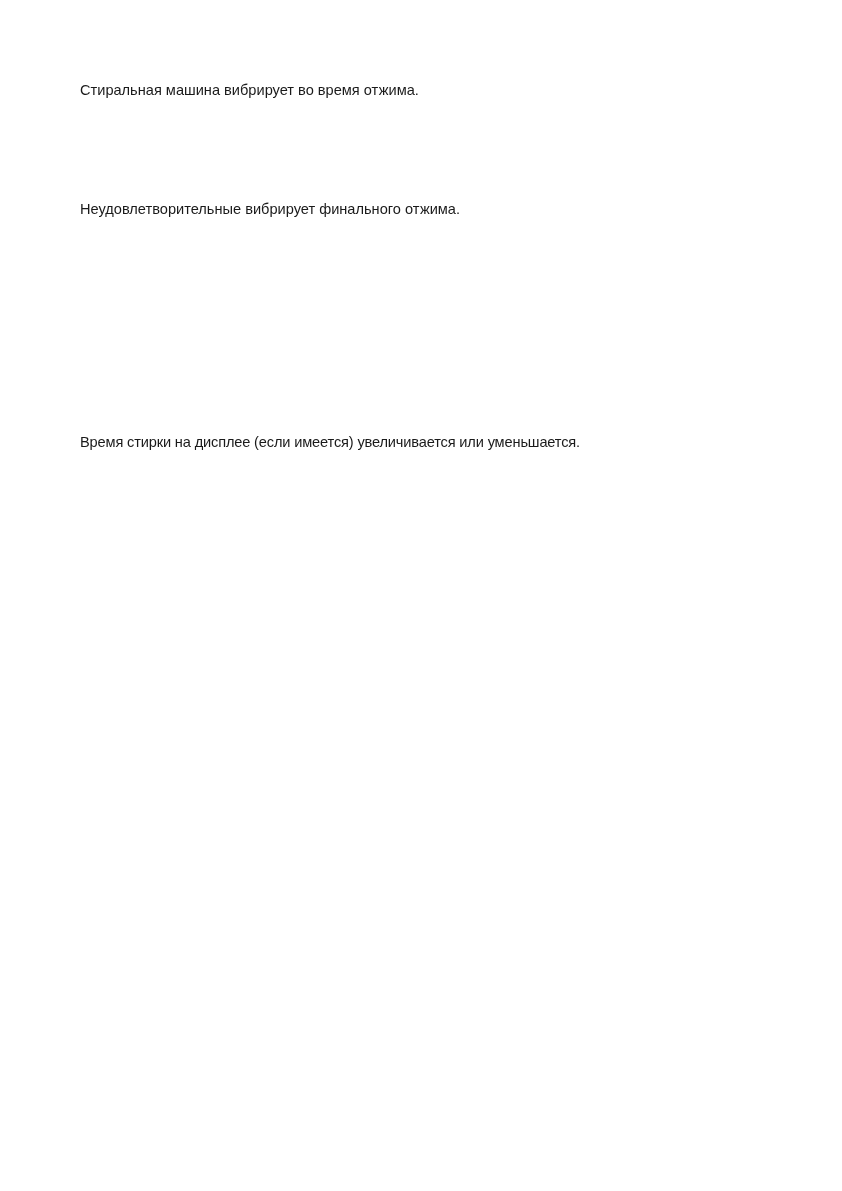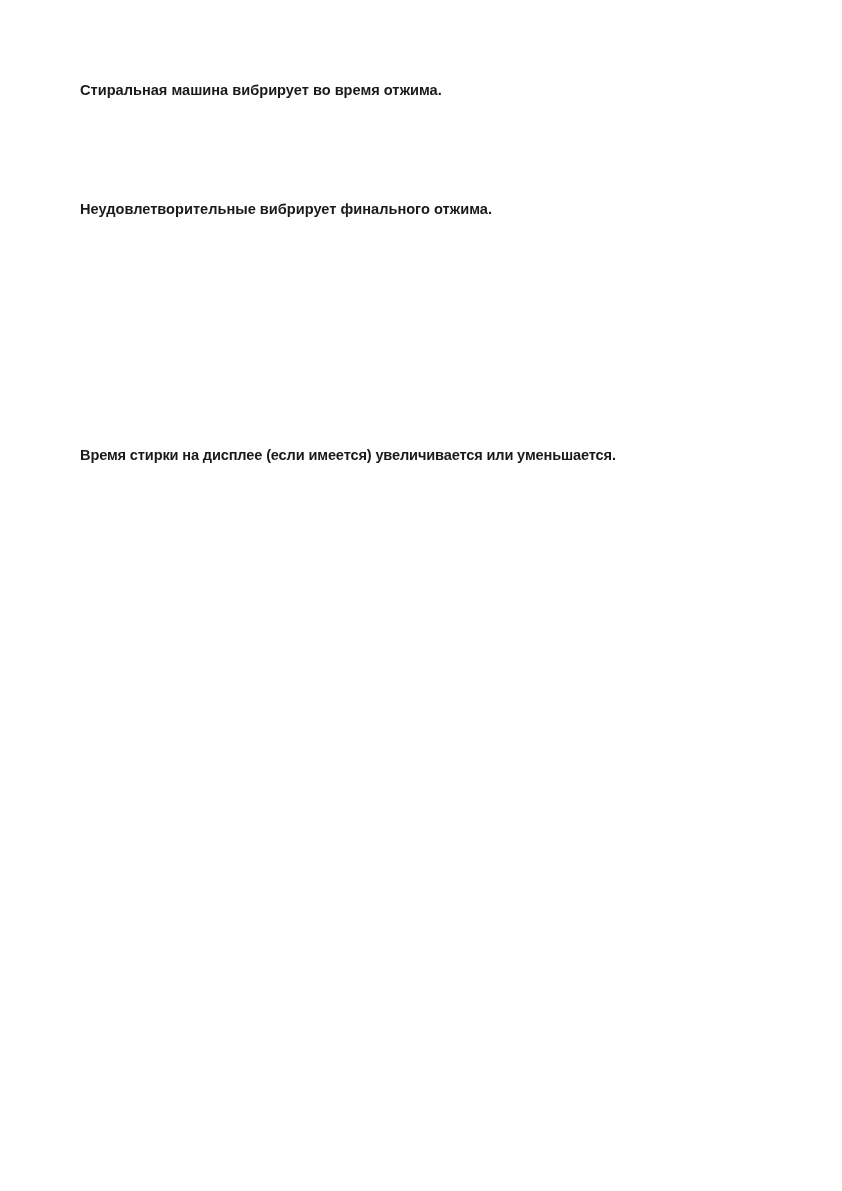--- a/index.html
+++ b/index.html
@@ -19,29 +19,29 @@
       position: absolute;
       left: 0; top: 0;
       width: 842px;
       height: 1191px;
       background: #ffffff;
     }
     .heading {
       position: absolute;
       left: 80px;
       margin: 0;
-      font-weight: bold;
+      font-weight: normal;
       font-size: 14.6px;
       line-height: 18px;
       white-space: nowrap;
       letter-spacing: 0;
     }
     #h1 { top: 81px; }
     #h2 { top: 200px; }
-    #h3 { top: 446px; font-stretch: condensed; letter-spacing: -0.15px; }
+    #h3 { top: 433px; font-stretch: condensed; letter-spacing: -0.15px; }
   </style>
 </head>
 <body>
 
 <div class="page">
   <section>
     <h2 id="h1" class="heading">Стиральная машина вибрирует во время отжима.</h2>
   </section>
   <section>
     <h2 id="h2" class="heading">Неудовлетворительные вибрирует финального отжима.</h2>

